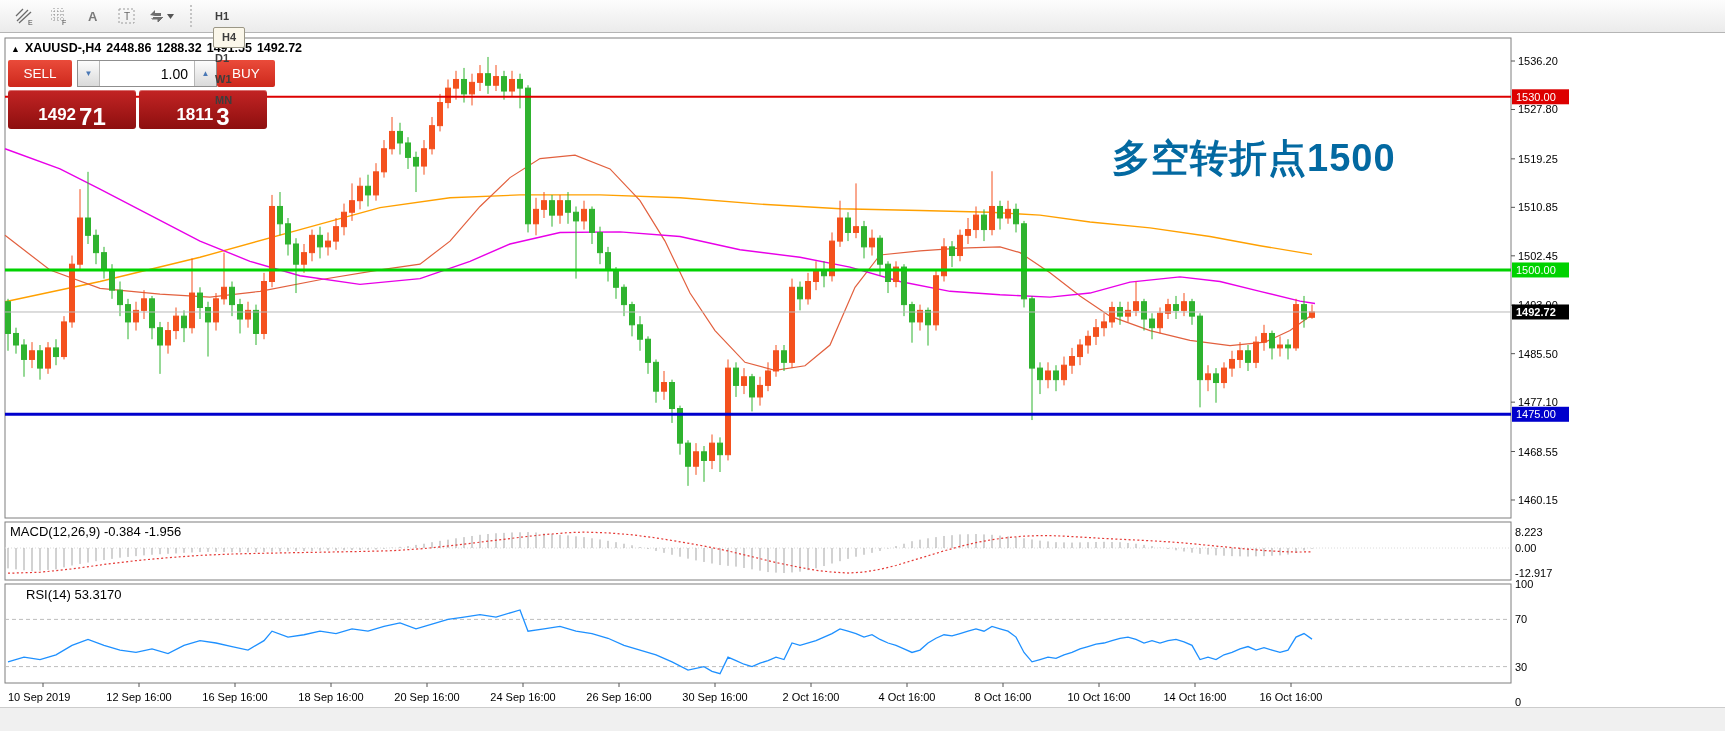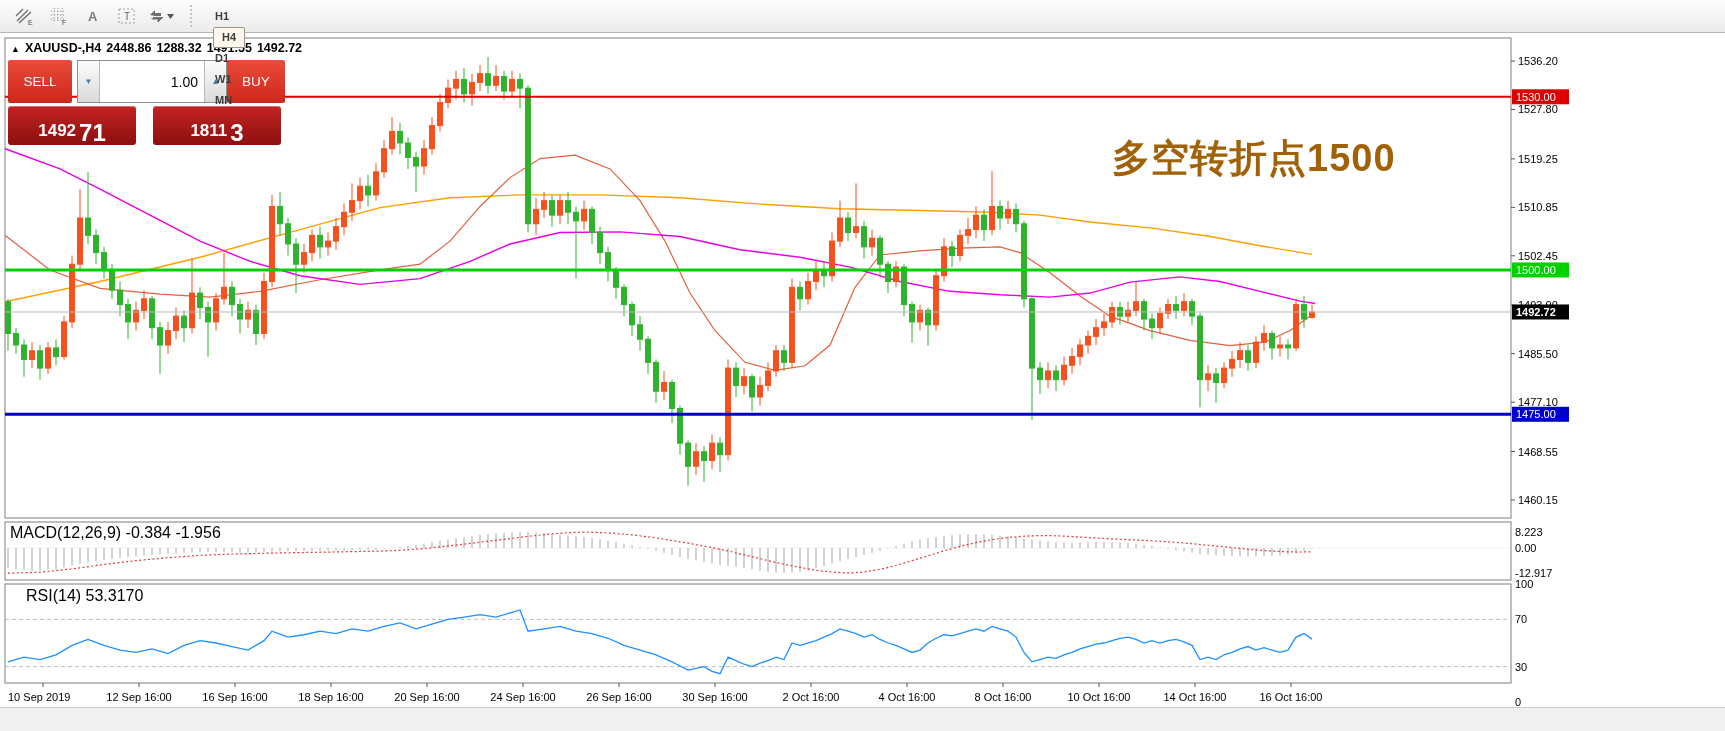--- a/index.html
+++ b/index.html
@@ -16,43 +16,43 @@
   .tf-btn.active{border:1px solid #9b9786;background:#fbf7ea;margin-left:8px;}
 
   
   #chart{position:absolute;left:0;top:33px;z-index:1;}
 
   
   .widget{position:absolute;left:6px;top:37px;z-index:5;}
   .symbolbar{display:flex;align-items:baseline;gap:5px;font-size:12.5px;font-weight:bold;color:#000;
              padding:4px 2px 5px 5px;white-space:nowrap;}
   .sb-tri{font-size:9px;cursor:pointer;}
-  .trade-row{display:flex;align-items:stretch;margin-left:2px;height:43px;}
+  .trade-row{display:flex;align-items:stretch;margin-left:2px;height:27px;}
   .btn-sell,.btn-buy{width:64px;background:linear-gradient(#ea4b3a,#cd281c);color:#fff;font-size:13.5px;
                      display:flex;align-items:center;justify-content:center;border-radius:2px;cursor:pointer;}
   .btn-buy{width:58px;}
   .vol-group{display:flex;border:1px solid #8f8f8f;background:#fff;margin-left:5px;box-sizing:border-box;}
   .vol-btn{width:21px;background:linear-gradient(#fcfcfc,#dadada);display:flex;align-items:center;justify-content:center;
            color:#4a78b5;font-size:8px;cursor:pointer;}
   .vol-down{border-right:1px solid #b8b8b8;}
   .vol-up{border-left:1px solid #b8b8b8;}
-  .vol-input{width:82px;border:none;outline:none;text-align:right;font-size:14px;padding:0 6px 0 16px;font-family:inherit;color:#000;}
-  .price-boxes{display:flex;gap:17px;margin-top:3px;margin-left:2px;}
+  .vol-input{width:82px;border:none;outline:none;text-align:right;font-size:14px;padding:0 6px 0 6px;font-family:inherit;color:#000;}
+  .price-boxes{display:flex;gap:3px;margin-top:3px;margin-left:2px;}
   .pbox{width:128px;height:39px;border-radius:3px;background:linear-gradient(#c32424,#8d0f0f);
         box-shadow:inset 0 1px 0 rgba(255,255,255,.35);color:#fff;display:flex;align-items:flex-end;
         justify-content:center;padding-bottom:1px;box-sizing:border-box;cursor:pointer;}
   .p-main{font-size:17px;font-weight:bold;line-height:1;margin-bottom:5px;}
   .p-pips{font-size:24px;font-weight:bold;line-height:.92;margin-left:3px;}
 
   
-  .annotation{position:absolute;left:1112px;top:133px;font-size:38px;font-weight:bold;color:#a16207;
+  .annotation{position:absolute;left:1112px;top:133px;font-size:38px;font-weight:bold;color:#0369a1;
               z-index:4;white-space:nowrap;letter-spacing:1px;}
 
   
-  .ind-label{position:absolute;font-size:16px;color:#000;z-index:3;white-space:nowrap;text-align:right;}
+  .ind-label{position:absolute;font-size:13px;color:#000;z-index:3;white-space:nowrap;text-align:right;}
   #macd-label{left:10px;top:524px;}
   #rsi-label{left:26px;top:587px;}
 
   
   .statusbar{position:absolute;left:0;top:707px;width:1725px;height:24px;background:#f0f0f0;
              border-top:1px solid #cccccc;z-index:2;}
 </style>
 </head>
 <body>
 

